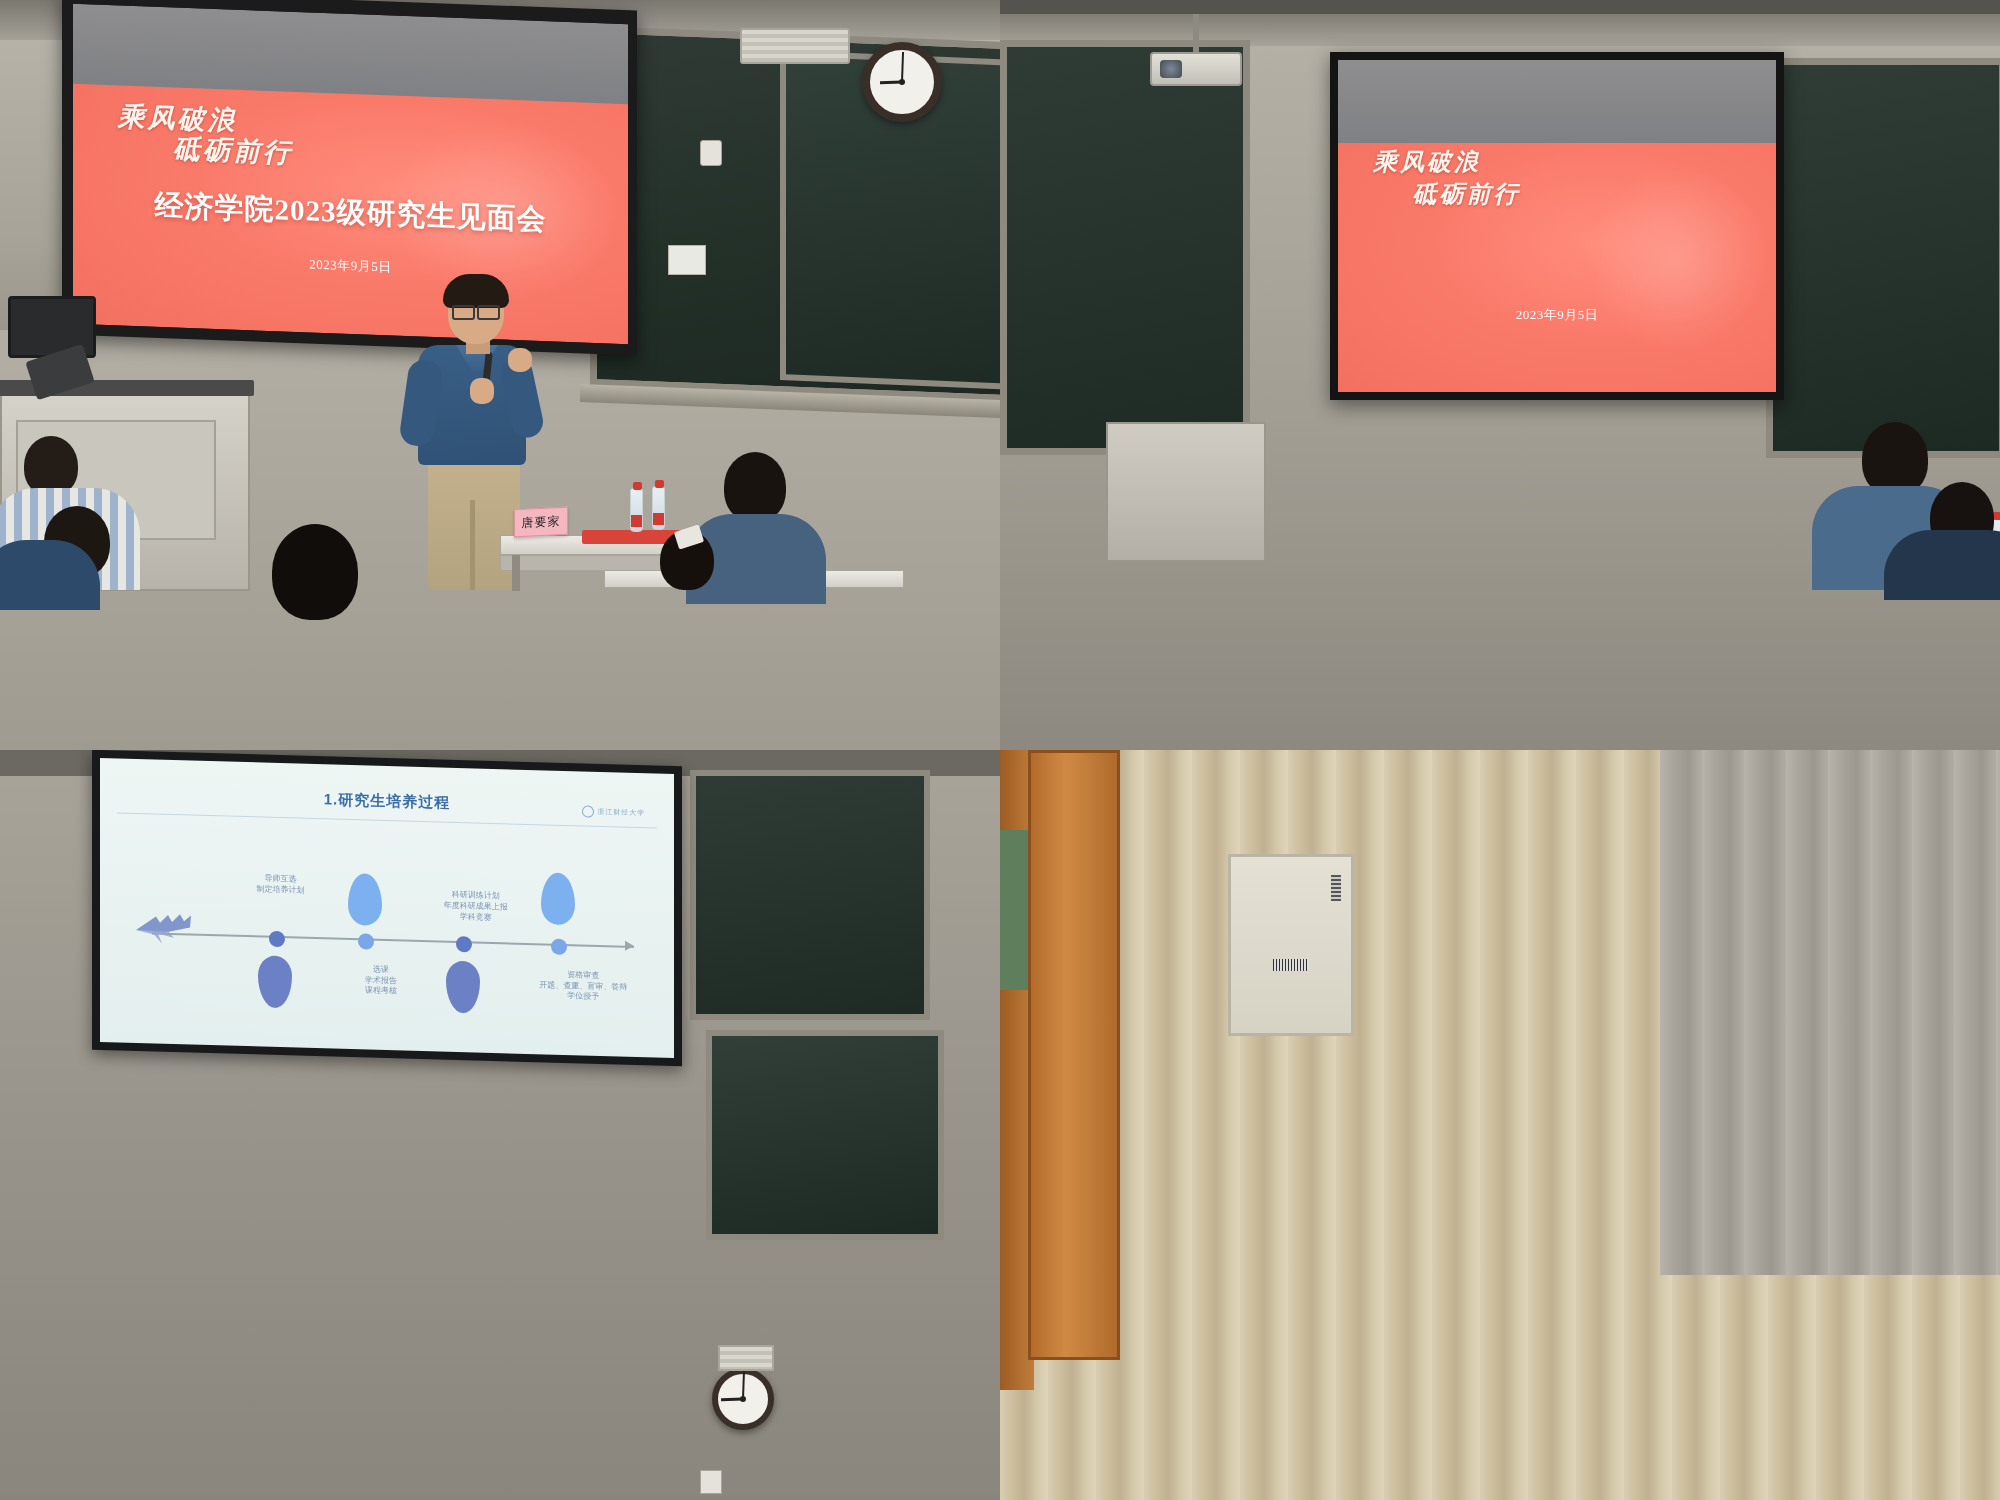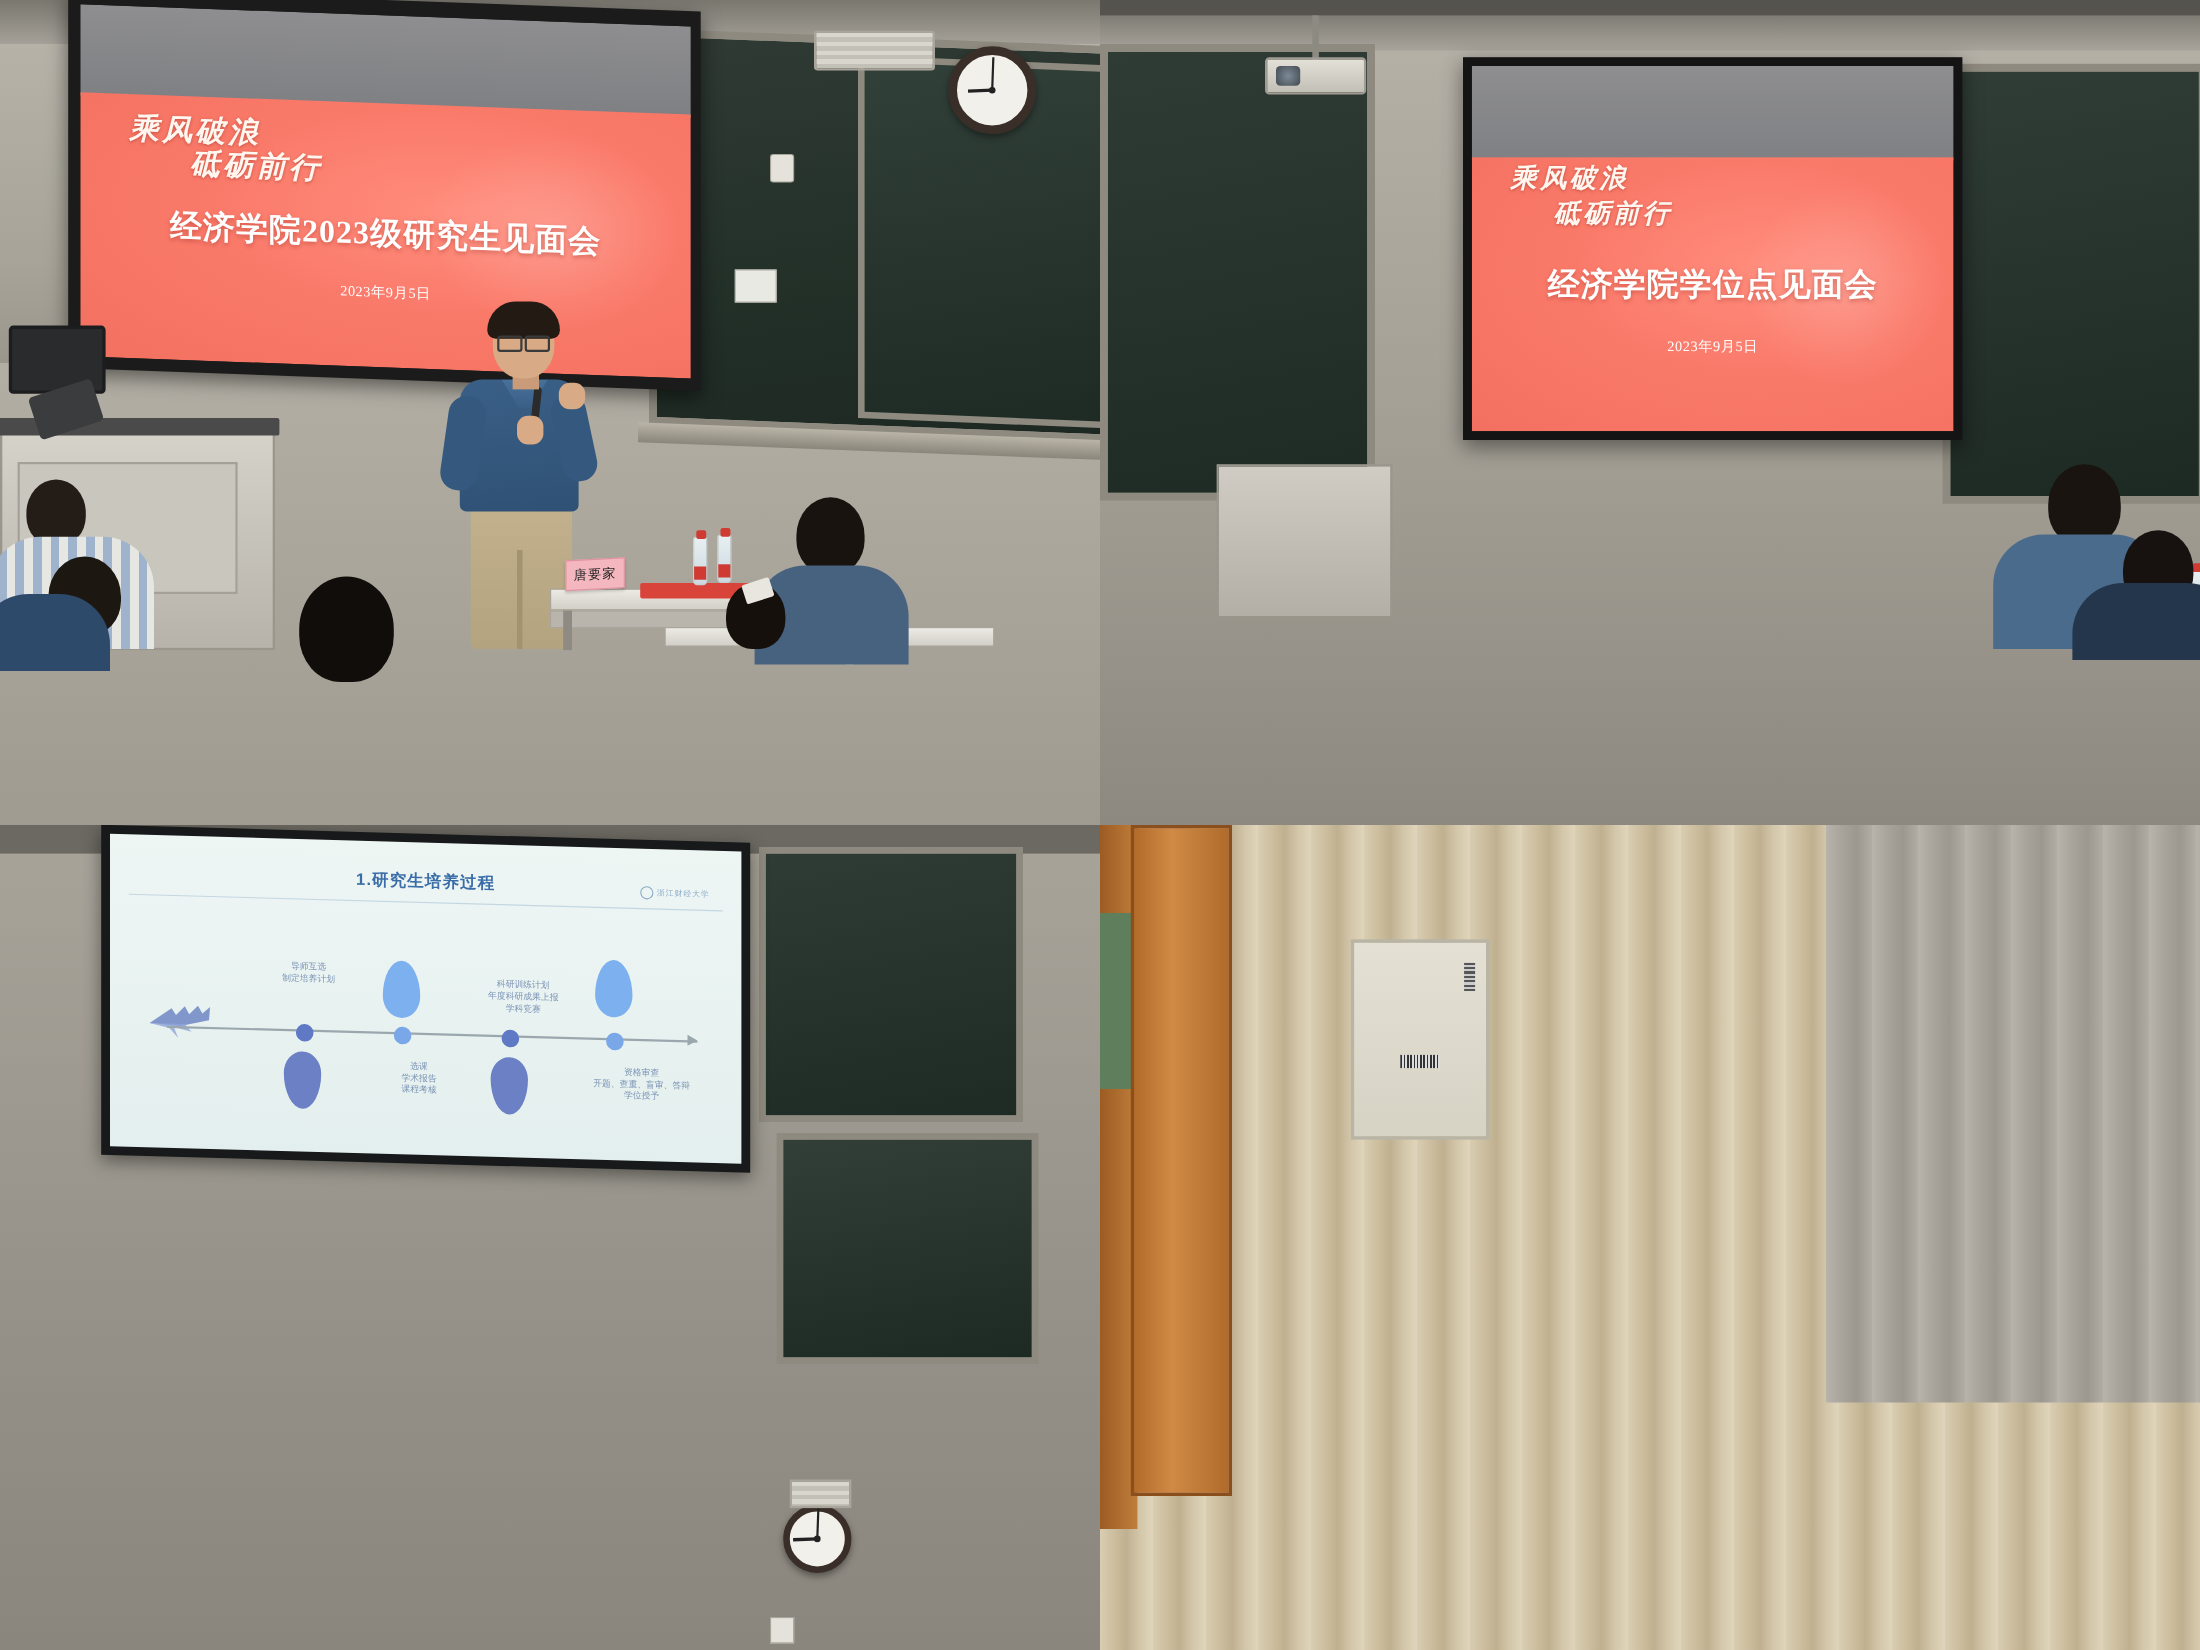--- a/index.html
+++ b/index.html
@@ -283,21 +283,20 @@
     <div class="projector"></div>
     <div class="proj-lens"></div>
 
     <div class="p2-screenframe"></div>
     <div class="p2-screen">
       <div class="scr-grey"></div>
       <div class="scr-red"></div>
       <div class="scr-shine"></div>
       <div class="slogan" style="left:8%; top:26%; font-size:24px;">乘风破浪</div>
       <div class="slogan" style="left:17%; top:35.5%; font-size:24px;">砥砺前行</div>
-      <div class="scr-title" style="top:54%; font-size:29px;">经济学院学位点见面会</div>
       <div class="scr-date" style="top:74%;">2023年9月5日</div>
     </div>
 
     <div class="p2-podium"></div>
 
     <div class="bottle" style="left:990px; top:518px;"></div>
 
     <div class="head" style="left:862px; top:422px; width:66px; height:74px; background:#1a1410;"></div>
     <div class="shoulders" style="left:812px; top:486px; width:156px; height:104px; background:#4a6b8c;"></div>
     <div class="head" style="left:930px; top:482px; width:64px; height:72px; background:#171210;"></div>

